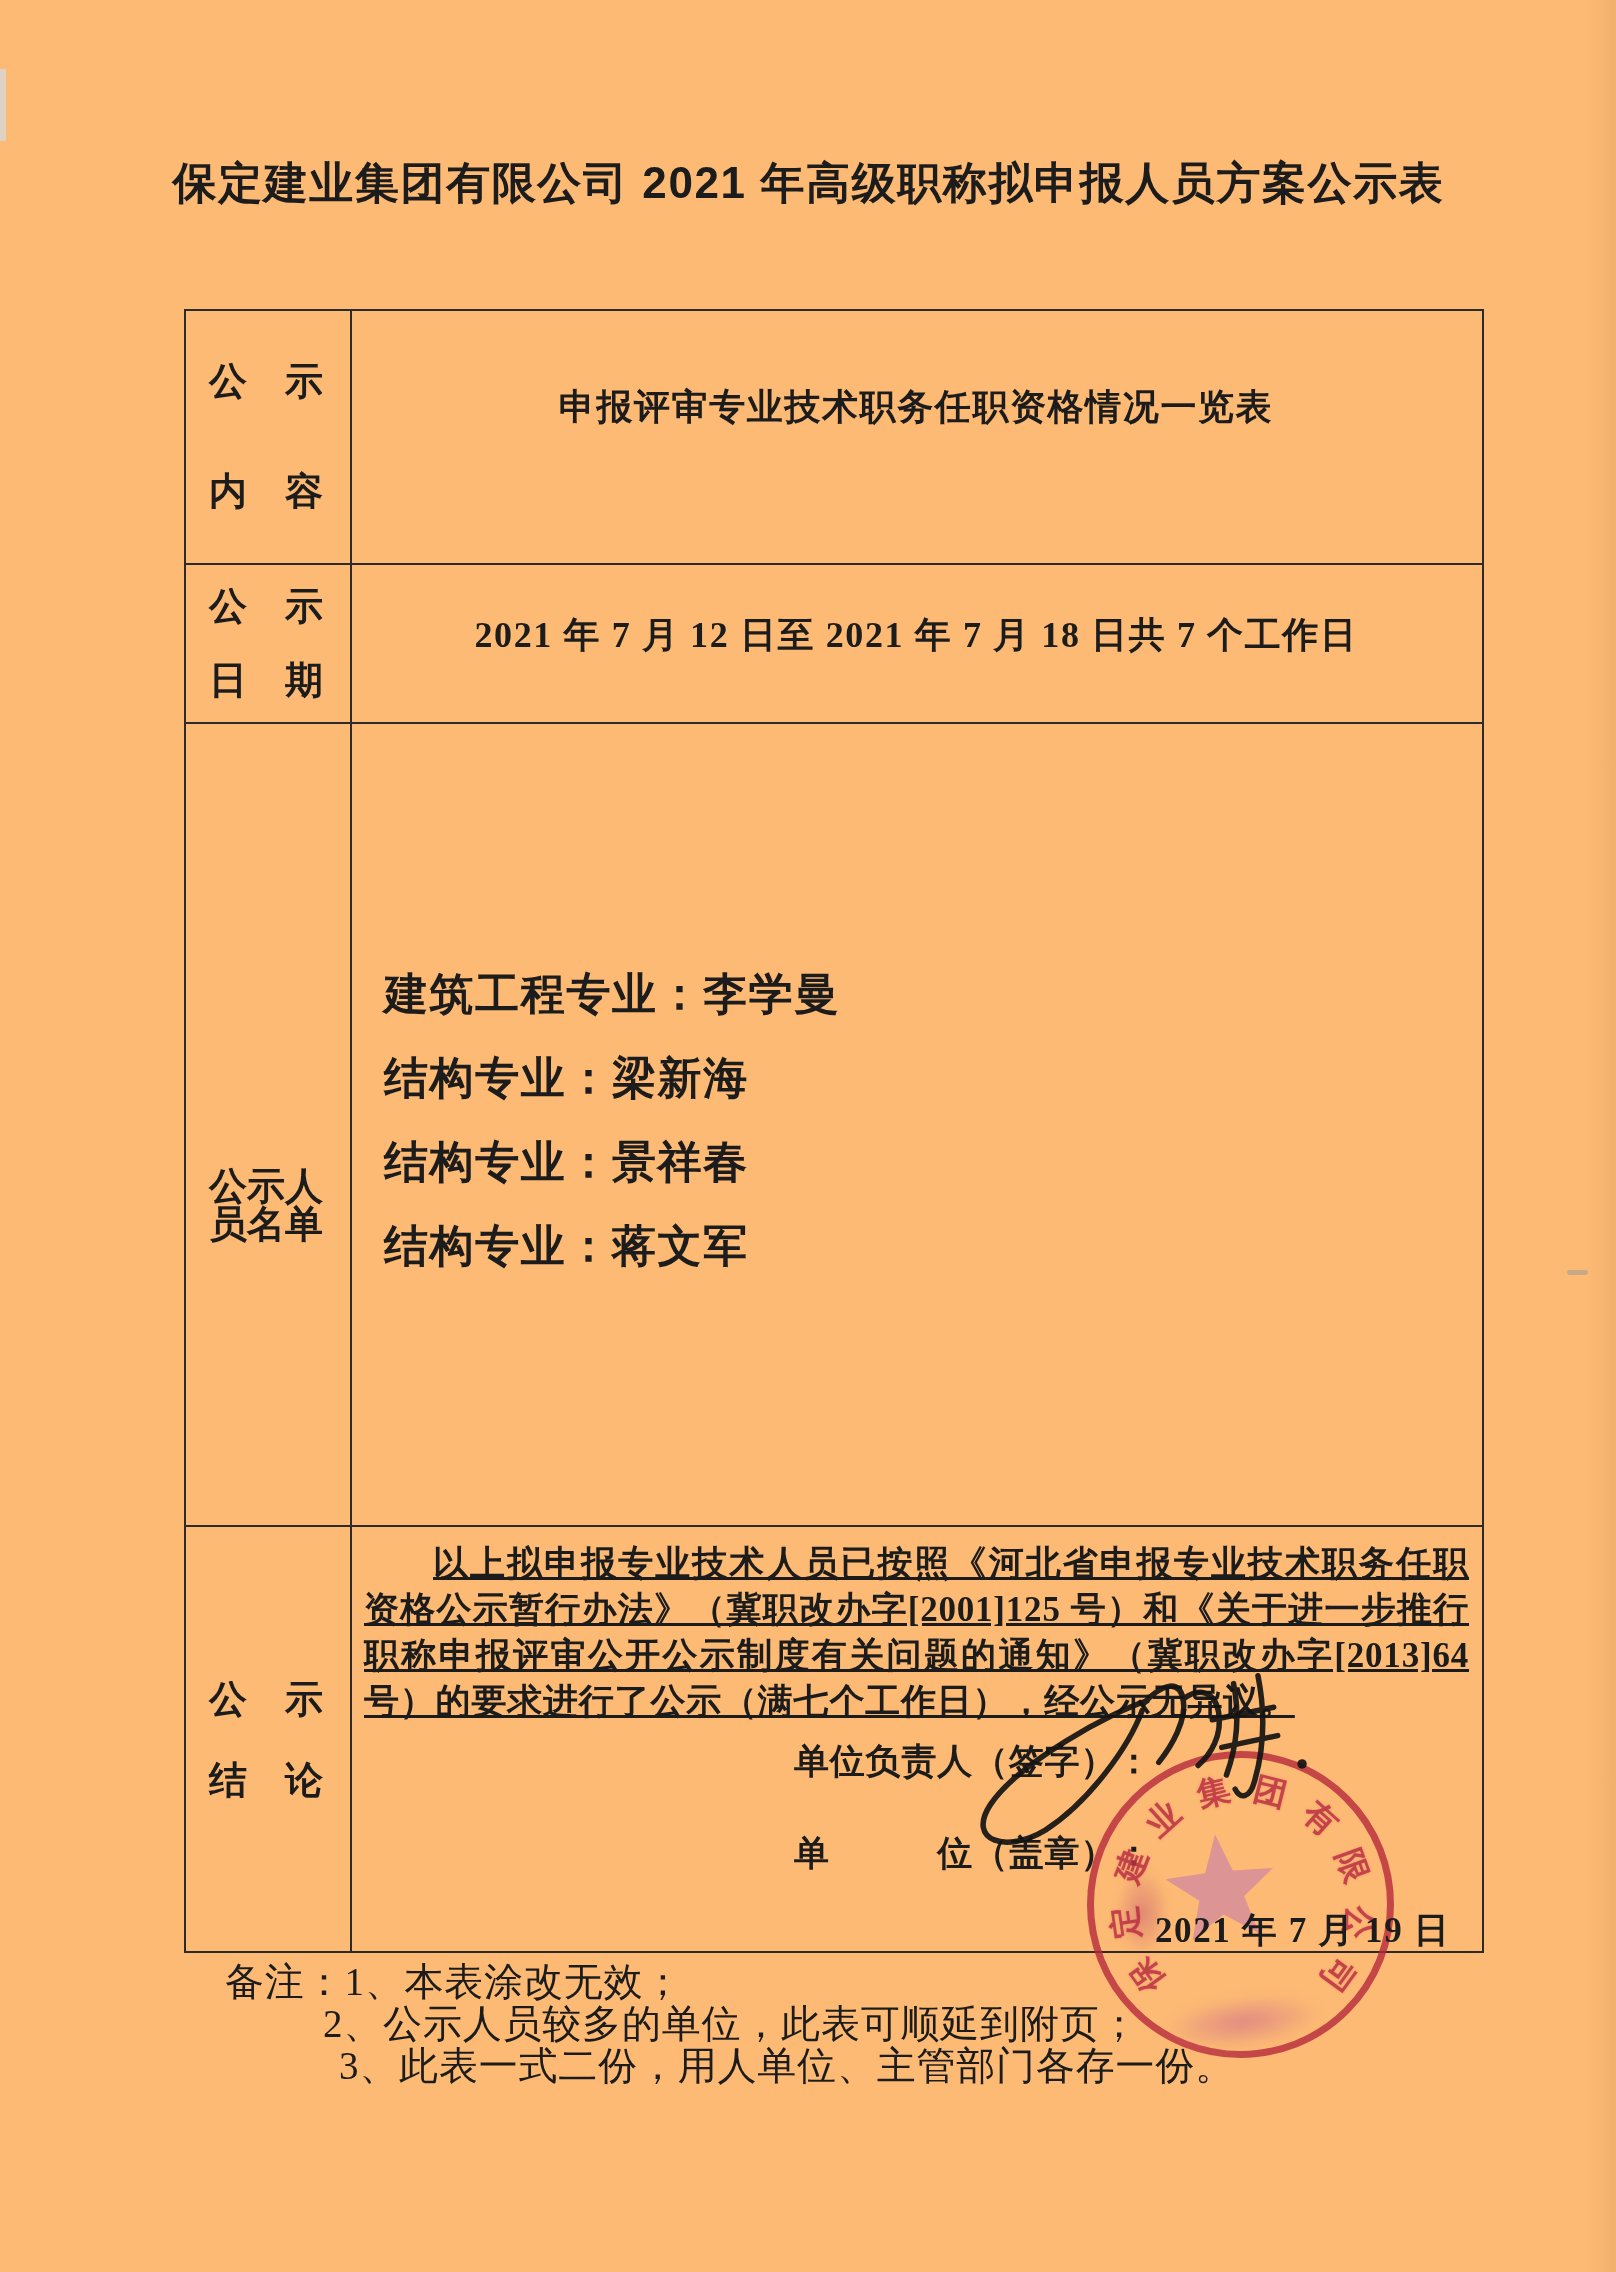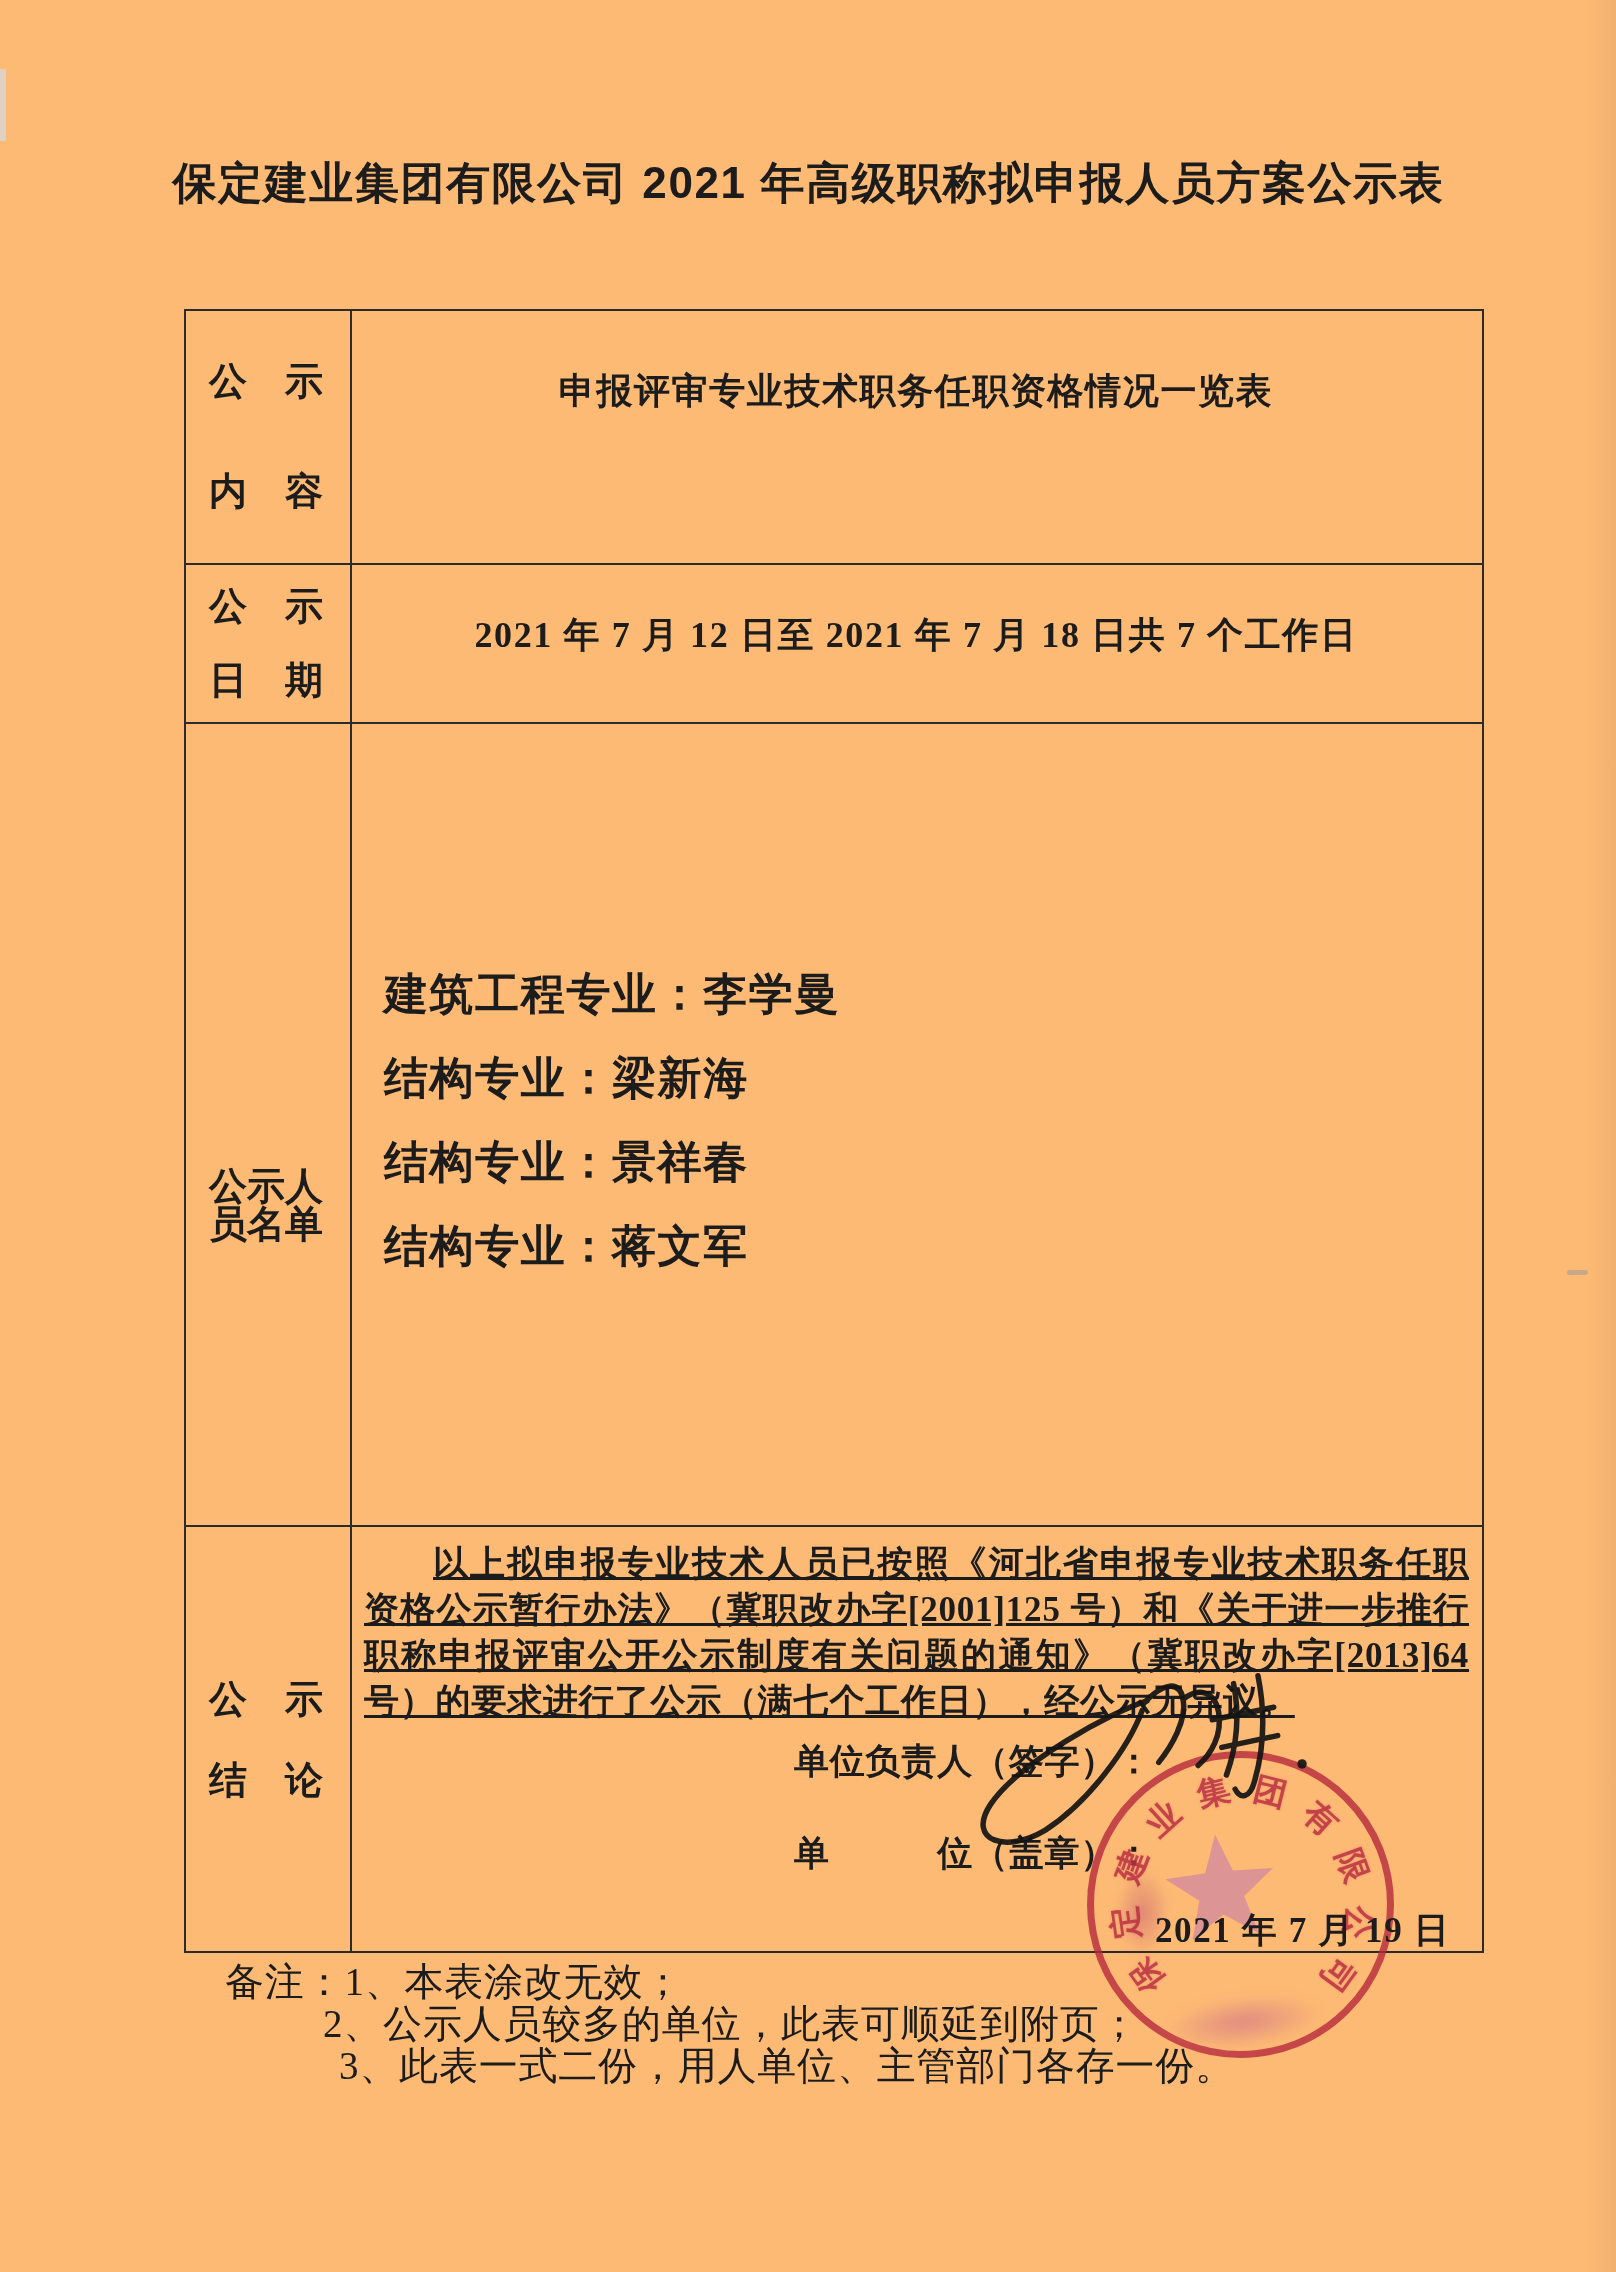--- a/index.html
+++ b/index.html
@@ -34,21 +34,21 @@
   .hc1{top:309px;height:254px;gap:72px;}
   .hc2{top:563px;height:159px;gap:36px;}
   .hc3{top:722px;height:966px;}
   .hc4{top:1525px;height:428px;gap:43px;}
   
   .ccell{
     position:absolute;left:348px;width:1136px;
     display:flex;align-items:center;justify-content:center;
     font-size:36px;font-weight:700;letter-spacing:1.6px;
   }
-  .cc1{top:293px;height:197px;}
+  .cc1{top:309px;height:197px;}
   .cc2{top:563px;height:144px;}
   .names{
     position:absolute;left:384px;top:977px;
     display:flex;flex-direction:column;gap:48px;
     font-size:44px;font-weight:700;line-height:36px;letter-spacing:1.6px;
   }
   .conclusion{
     position:absolute;left:364px;top:1541px;width:1105px;
     font-size:35px;line-height:46px;font-weight:600;
     text-align:justify;text-indent:69px;letter-spacing:0.8px;text-decoration:underline;

